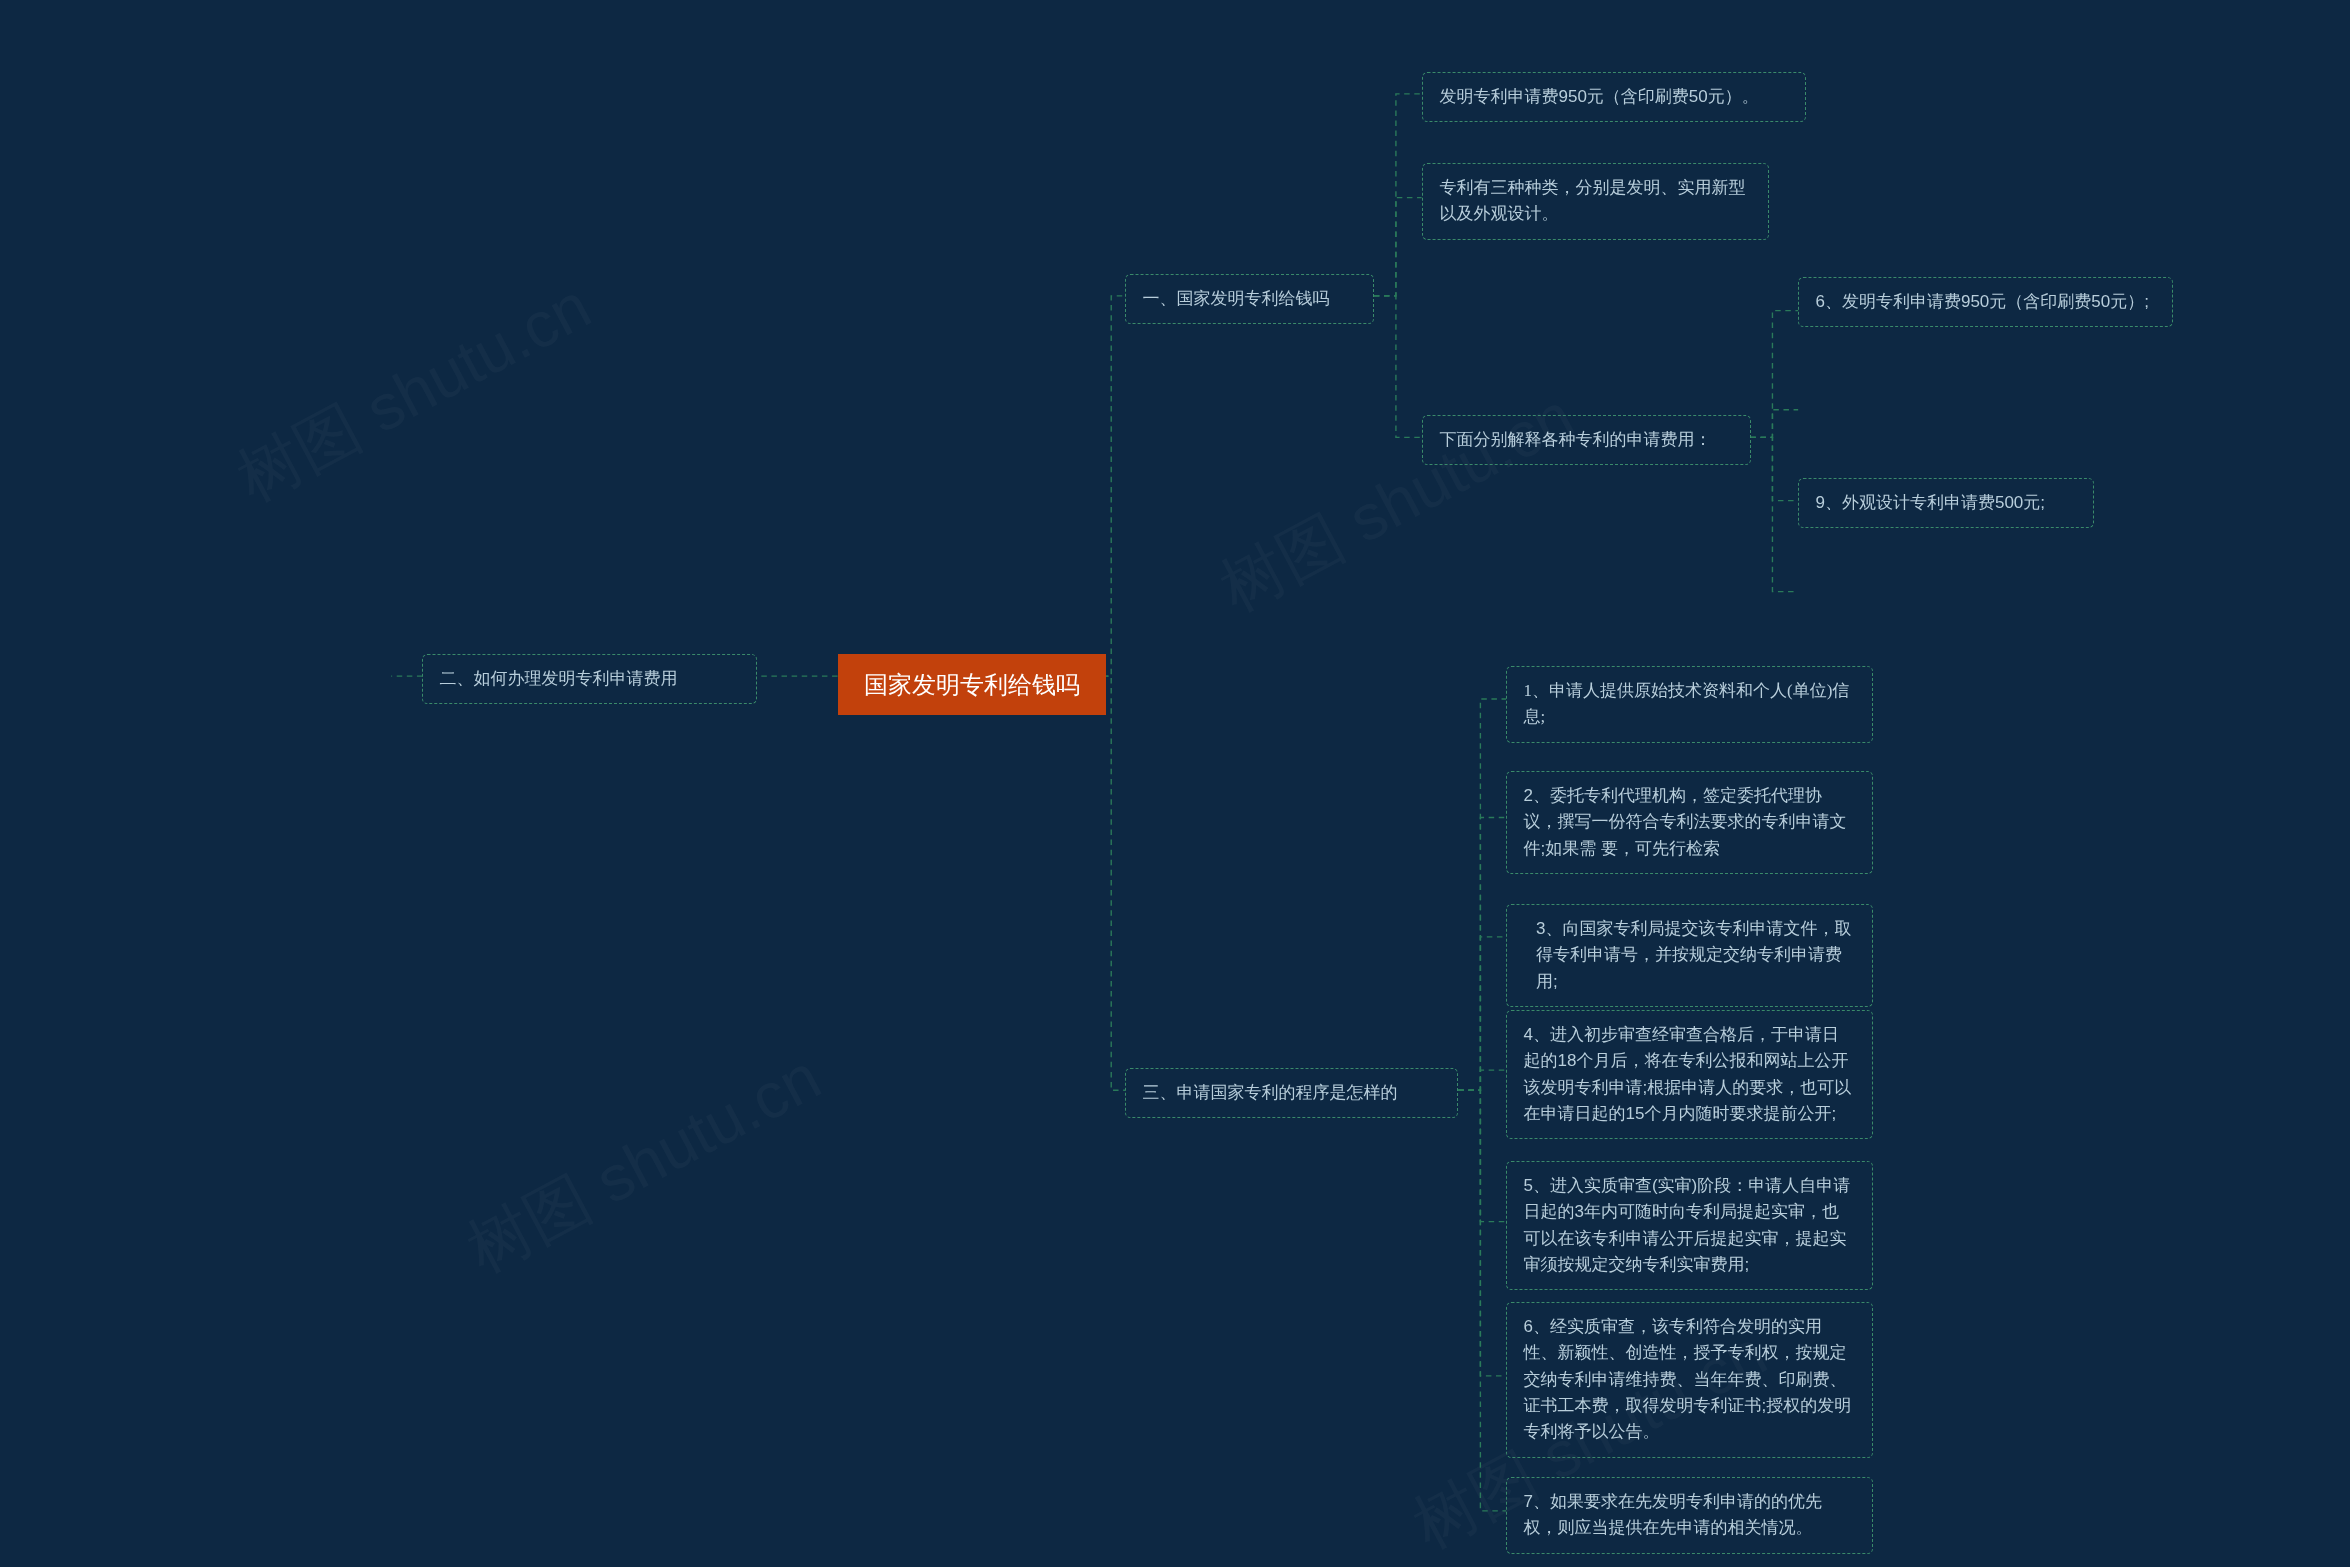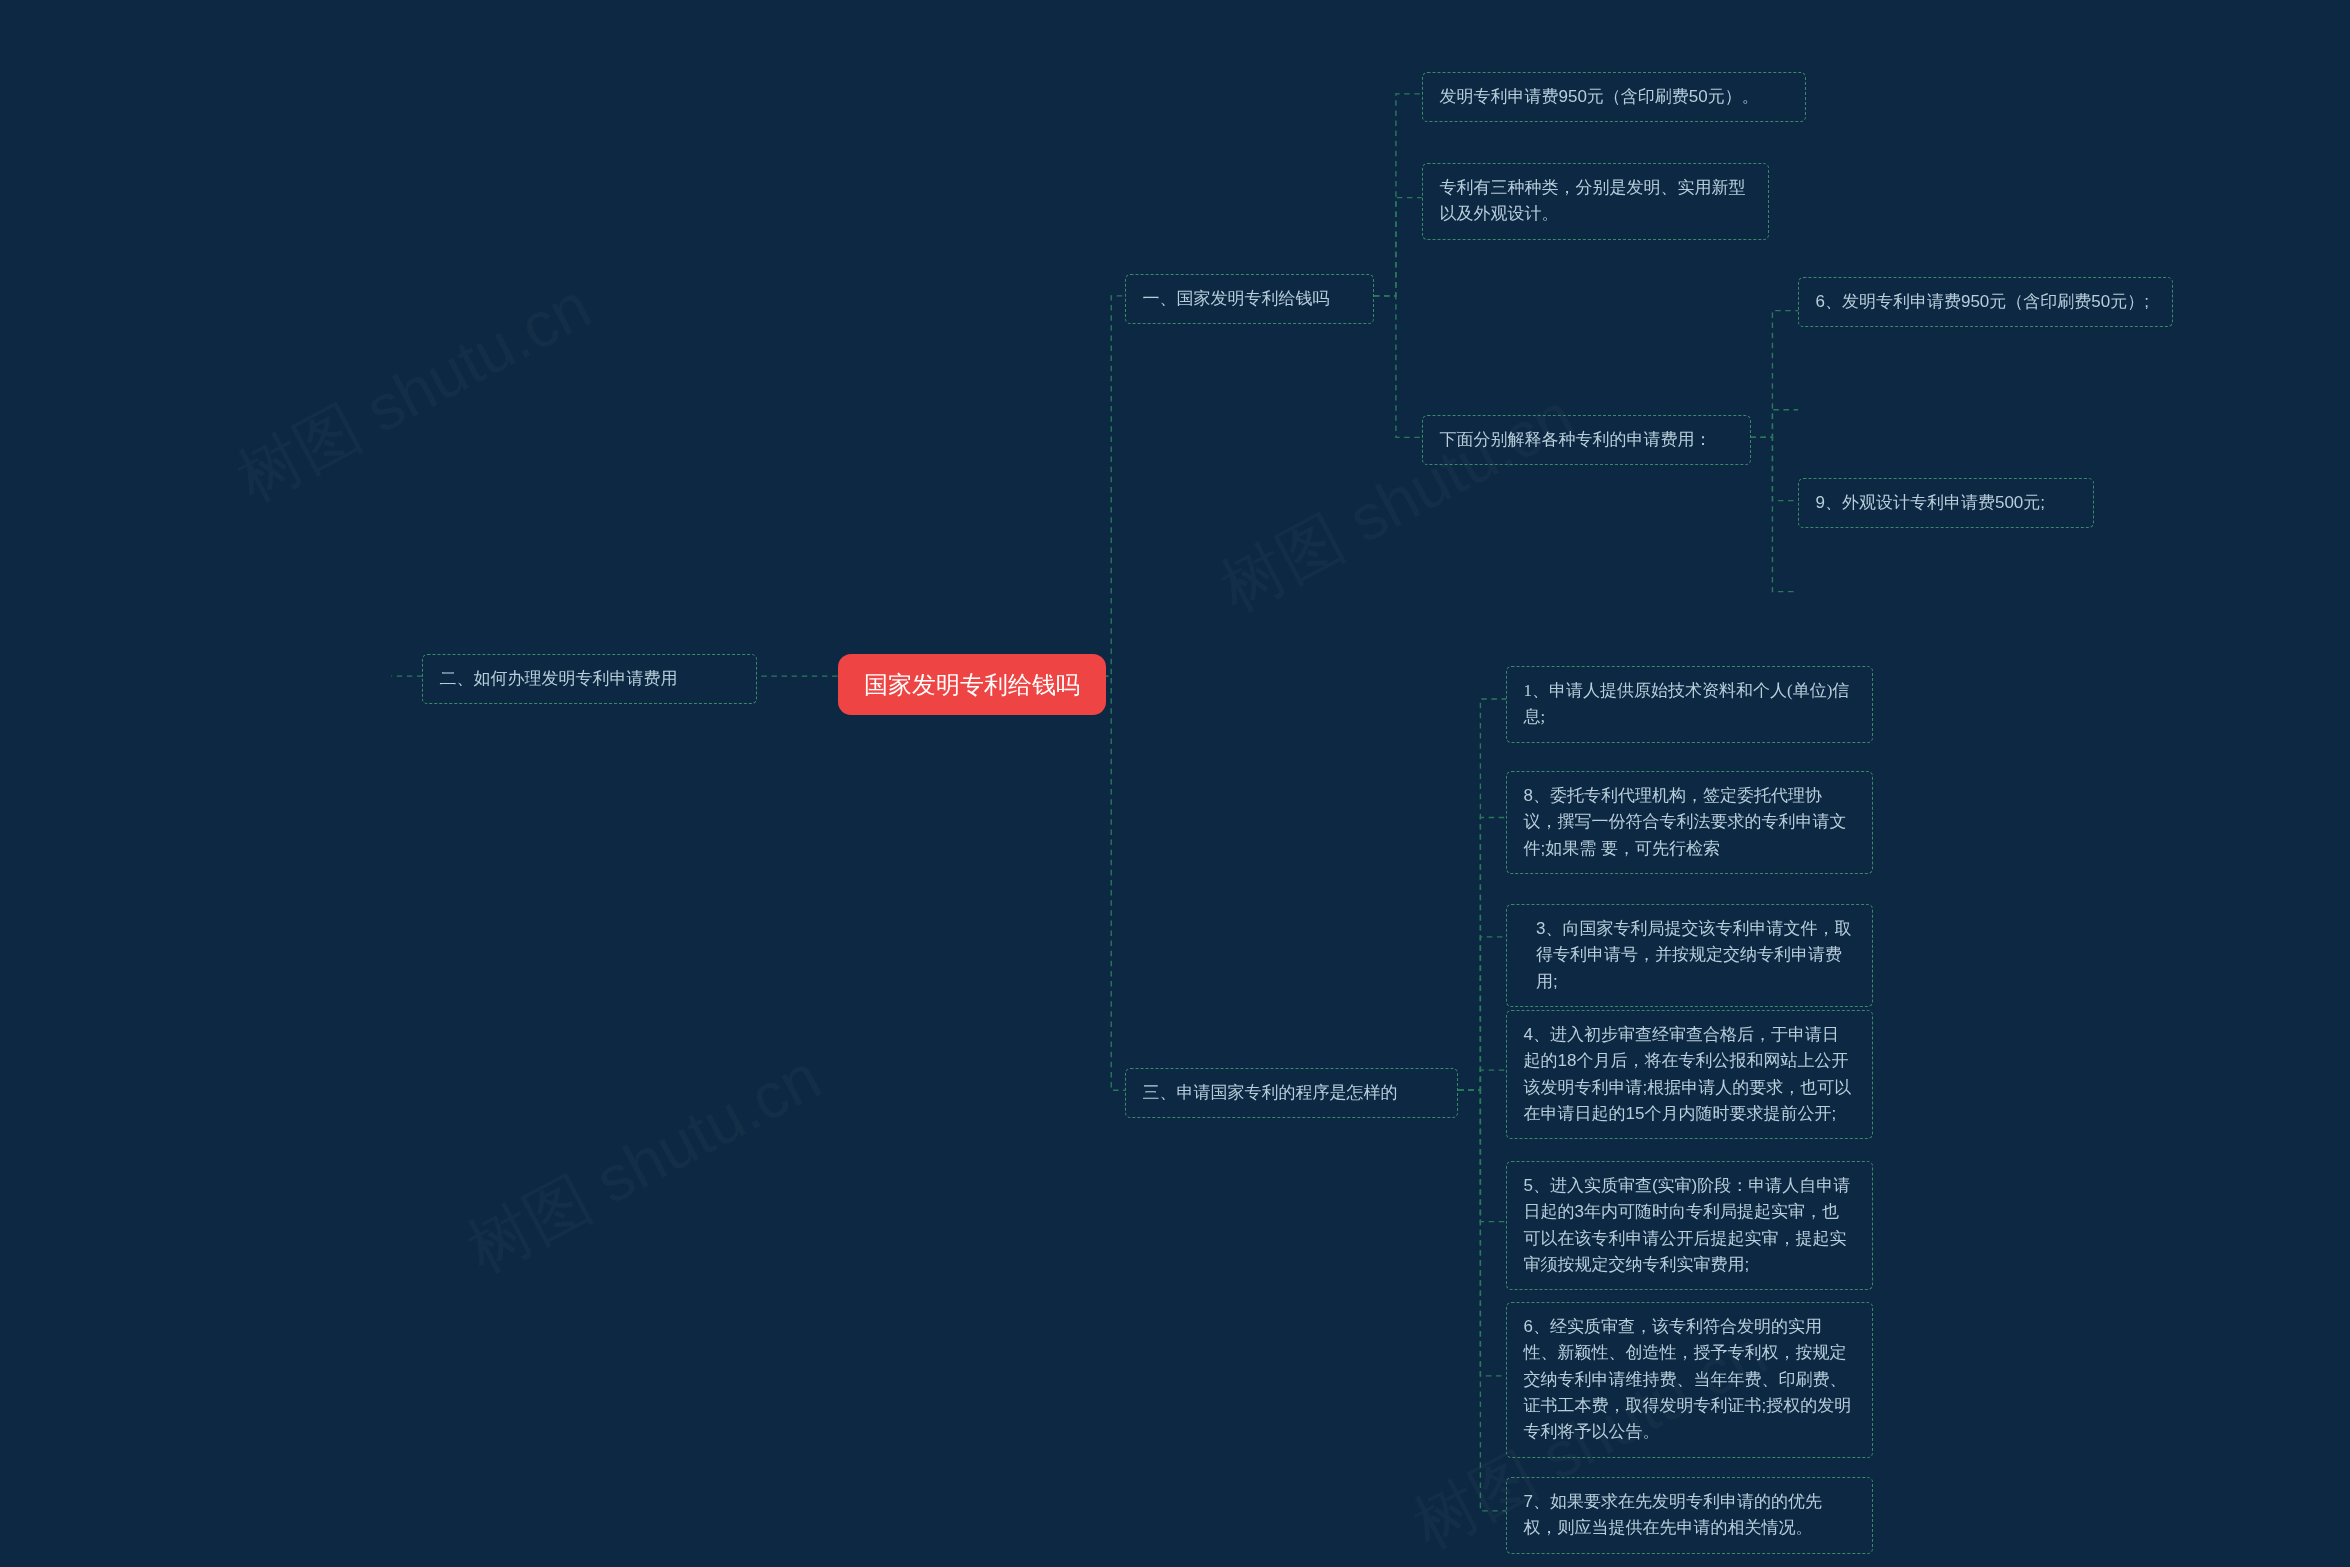--- a/index.html
+++ b/index.html
@@ -29,24 +29,24 @@
     border: 1.4px dashed #3a8a6a;
     border-radius: 5.5px;
     padding: 11px 16.5px;
     color: #b8cedb;
     font-size: 17px;
     line-height: 1.55;
     background: transparent;
   }
   .root {
     position: absolute;
-    background: #ef4444;
+    background: #c2410c;
     color: #ffffff;
     border: none;
-    border-radius: 13px;
+    border-radius: 0;
     padding: 14.7px 26px;
     font-size: 24px;
     font-weight: 500;
   }
   svg.connectors {
     position: absolute;
     inset: 0;
     width: 2351px;
     height: 1568px;
     pointer-events: none;
@@ -108,21 +108,21 @@
 
   <div class="node" style="left:1422px; top:415px; width:329px;">下面分别解释各种专利的申请费用：</div>
 
   <div class="node" style="left:1798px; top:277px; width:375px;">6、发明专利申请费950元（含印刷费50元）;</div>
   <div class="node" style="left:1798px; top:478px; width:296px;">9、外观设计专利申请费500元;</div>
 
   <div class="node" style="left:1125px; top:1068px; width:333px;">三、申请国家专利的程序是怎样的</div>
 
   <div class="node" style="left:1506px; top:666px; width:367px;font-family:Liberation Serif, serif;">1、申请人提供原始技术资料和个人(单位)信息;</div>
 
-  <div class="node" style="left:1506px; top:771px; width:367px;">8、委托专利代理机构，签定委托代理协议，撰写一份符合专利法要求的专利申请文件;如果需 要，可先行检索</div>
+  <div class="node" style="left:1506px; top:771px; width:367px;">2、委托专利代理机构，签定委托代理协议，撰写一份符合专利法要求的专利申请文件;如果需 要，可先行检索</div>
 
   <div class="node" style="left:1506px; top:904px; width:367px;padding-left:29px;">3、向国家专利局提交该专利申请文件，取得专利申请号，并按规定交纳专利申请费用;</div>
 
   <div class="node" style="left:1506px; top:1010px; width:367px;">4、进入初步审查经审查合格后，于申请日起的18个月后，将在专利公报和网站上公开该发明专利申请;根据申请人的要求，也可以在申请日起的15个月内随时要求提前公开;</div>
 
   <div class="node" style="left:1506px; top:1161px; width:367px;">5、进入实质审查(实审)阶段：申请人自申请日起的3年内可随时向专利局提起实审，也可以在该专利申请公开后提起实审，提起实审须按规定交纳专利实审费用;</div>
 
   <div class="node" style="left:1506px; top:1302px; width:367px;">6、经实质审查，该专利符合发明的实用性、新颖性、创造性，授予专利权，按规定交纳专利申请维持费、当年年费、印刷费、证书工本费，取得发明专利证书;授权的发明专利将予以公告。</div>
 
   <div class="node" style="left:1506px; top:1477px; width:367px;">7、如果要求在先发明专利申请的的优先权，则应当提供在先申请的相关情况。</div>

